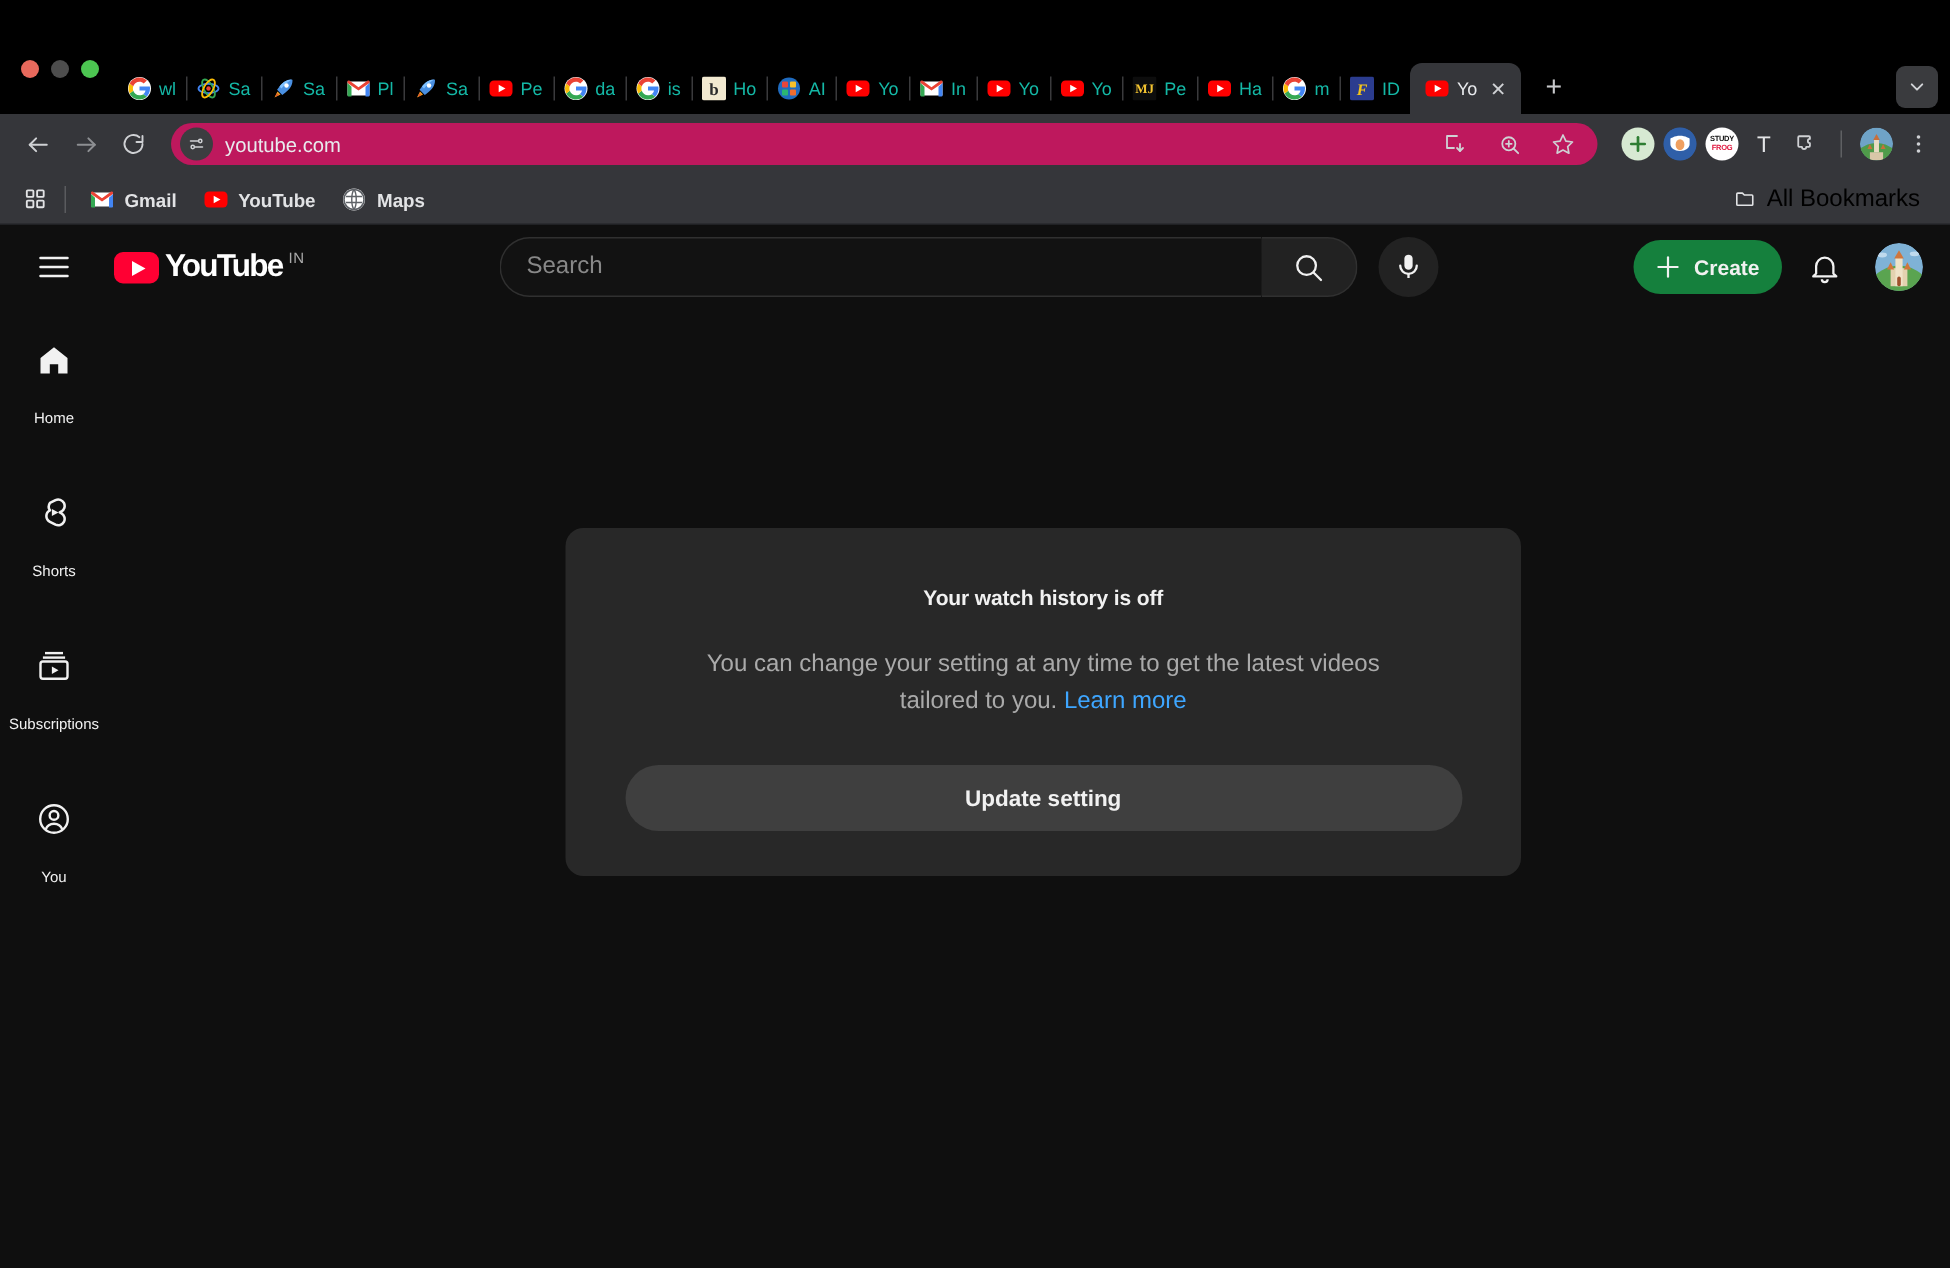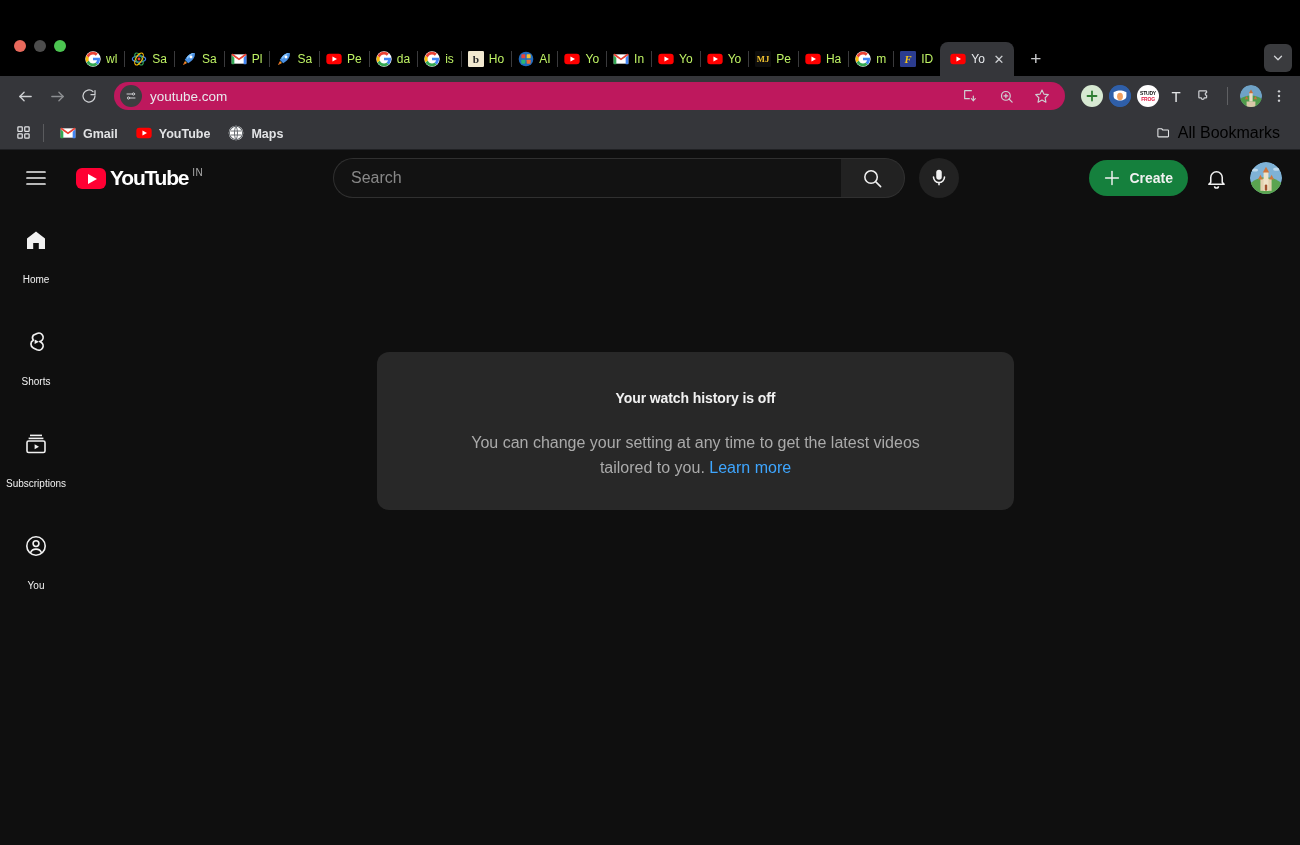--- a/index.html
+++ b/index.html
@@ -37,21 +37,21 @@
     display:flex; align-items:center; gap:5px;
     height: 34px;
     padding: 0 7px;
     margin-bottom: 0px;
     border-radius: 8px 8px 0 0;
     min-width: 0;
     max-width: 58px;
     cursor: default;
   }
   .tab .tlabel {
-    font-size: 12px; color:#bef264;
+    font-size: 12px; color:#14b8a6;
     white-space: nowrap; overflow:hidden;
     max-width: 22px;
     line-height: 14px;
   }
   .tab .sep {
     position:absolute; right:-1px; top:9px; height:16px; width:1px; background:#3a3a3c;
   }
   .tab:last-child .sep { display:none; }
   .tab.active { background:#35363a; max-width:none; padding: 0 6px 0 10px; }
   .tab.active .tlabel { color:#e8eaed; }
@@ -696,17 +696,20 @@
         </div>
       </div>
 
     <div id="content">
       <div id="card">
         <h1>Your watch history is off</h1>
         <div class="desc">
           <span>You can change your setting at any time to get the latest videos tailored to you.</span>
           <a href="#">Learn more</a>
         </div>
+        <div id="updatebtn">
+          <span>Update setting</span>
+        </div>
       </div>
     </div>
 
   </div>
 </div>
 
 </body></html>

